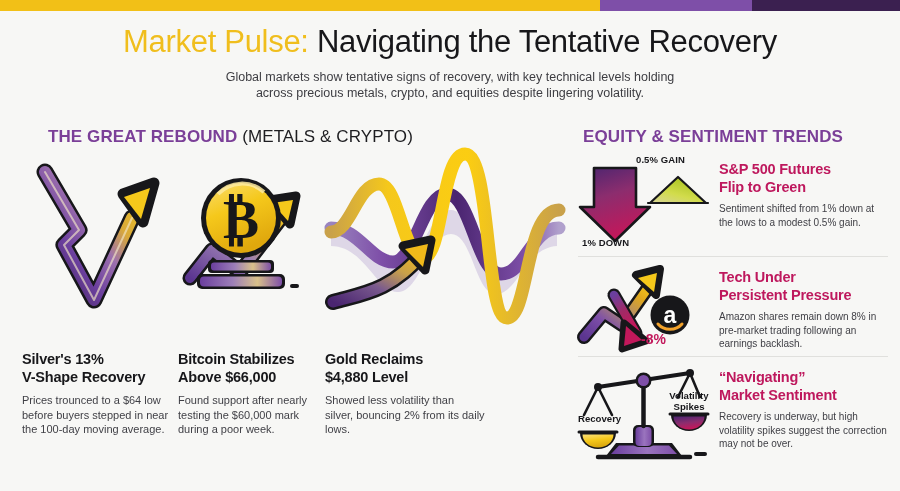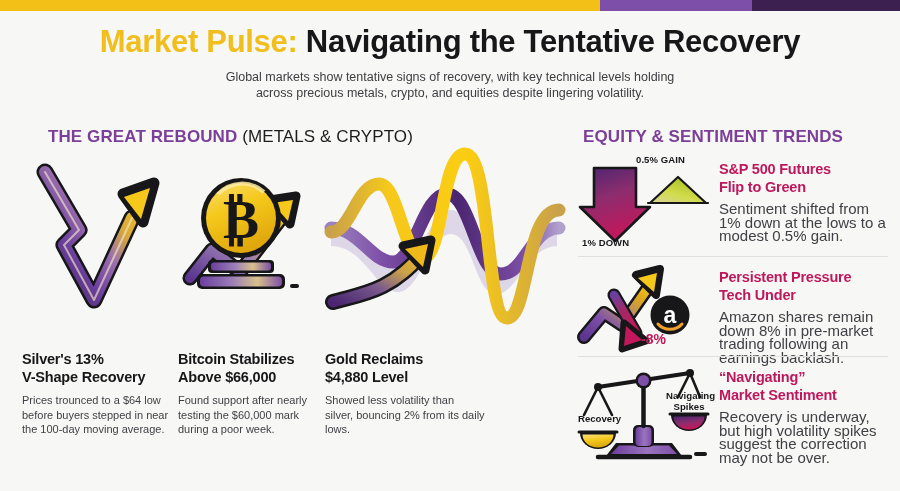--- a/index.html
+++ b/index.html
@@ -19,21 +19,21 @@
 
   
   .topbar { position: absolute; top: 0; left: 0; width: 900px; height: 11px; display: flex; }
   .topbar .seg-yellow { width: 600px; background: #f2c017; }
   .topbar .seg-mid    { width: 152px; background: #7e4fa8; }
   .topbar .seg-dark   { flex: 1;      background: #3b2050; }
 
   
   .header { position: absolute; top: 11px; left: 0; width: 900px; text-align: center; }
   .headline {
-    font-size: 31px; font-weight: bold; letter-spacing: -0.3px;
+    font-size: 31px; font-weight: normal; letter-spacing: -0.3px;
     color: #17171a; padding-top: 13px; white-space: nowrap;
   }
   .headline .accent { color: #f0be1d; }
   .subhead {
     margin-top: 9px; font-size: 12.5px; line-height: 16px;
     color: #3d3d42; font-weight: 500;
   }
 
   
   .sec-head {
@@ -77,21 +77,21 @@
   #row-tech  { height: 100px; padding-top: 6px; }
   #row-scale { height: 110px; padding-top: 6px; }
 
   .row-art { position: relative; width: 137px; flex: 0 0 137px; height: 100%; }
   .row-text { flex: 1; padding-left: 4px; padding-top: 6px; }
   .row-title {
     font-size: 14.5px; font-weight: bold; line-height: 17.5px;
     color: #be185d; letter-spacing: -0.2px;
   }
   .row-body {
-    margin-top: 6px; font-size: 15px; line-height: 13.6px;
+    margin-top: 6px; font-size: 10px; line-height: 13.6px;
     color: #3f3f45; font-weight: 500;
   }
 
   
   .art-label {
     position: absolute; font-size: 9.5px; font-weight: bold;
     color: #16161a; white-space: nowrap; letter-spacing: 0.1px;
   }
   .pct-label {
     position: absolute; font-size: 14px; font-weight: bold;
@@ -326,22 +326,22 @@
           <path d="M48,63 L64,77 L46,83 Z" fill="#c2185b"></path>
 
           <circle cx="92" cy="52" r="19.5" fill="#17171a"></circle>
           <text x="92" y="60" text-anchor="middle" font-family="'Liberation Sans', sans-serif" font-size="23" font-weight="bold" fill="#ffffff">a</text>
           <path d="M80,61 C86,68 98,68 104,61" fill="none" stroke="#f2a22c" stroke-width="3" stroke-linecap="round"></path>
         </svg>
         <span class="pct-label" style="left:63px; top:68px;">-8%</span>
       </div>
       <div class="row-text">
         <div class="row-title">
+          <div>Tech Under</div>
           <div>Persistent Pressure</div>
-          <div>Tech Under</div>
         </div>
         <div class="row-body">Amazon shares remain down 8% in pre-market trading following an earnings backlash.</div>
       </div>
     </div>
 
     <div class="row" id="row-scale">
       <div class="row-art">
         <svg width="137" height="104" viewBox="0 0 137 104">
           <defs>
             <linearGradient id="gPanL" x1="0" y1="0" x2="0.3" y2="1">
@@ -381,21 +381,21 @@
           <path d="M4.5,71.5 L35.5,71.5 A15.5,13 0 0 1 4.5,71.5 Z" fill="url(#gPanL)"></path>
           <path d="M1,69 L39,69" stroke="#17171a" stroke-width="3" stroke-linecap="round"></path>
 
           <path d="M112,10 L100,34 M112,10 L122,34" stroke="#17171a" stroke-width="2.6" stroke-linecap="round"></path>
           <path d="M93,52 L129,52 A18,16 0 0 1 93,52 Z" fill="#17171a"></path>
           <path d="M95.5,53.5 L126.5,53.5 A15.5,13 0 0 1 95.5,53.5 Z" fill="url(#gPanR)"></path>
           <path d="M92,51 L130,51" stroke="#17171a" stroke-width="3" stroke-linecap="round"></path>
         </svg>
         <span class="pan-label" style="left:0px; top:51px; width:42px;">Recovery</span>
         <span class="pan-label" style="left:88px; top:28px; width:46px;">
-          <span>Navigating</span><br>
+          <span>Volatility</span><br>
           <span>Spikes</span>
         </span>
       </div>
       <div class="row-text">
         <div class="row-title">
           <div>“Navigating”</div>
           <div>Market Sentiment</div>
         </div>
         <div class="row-body">Recovery is underway, but high volatility spikes suggest the correction may not be over.</div>
       </div>

